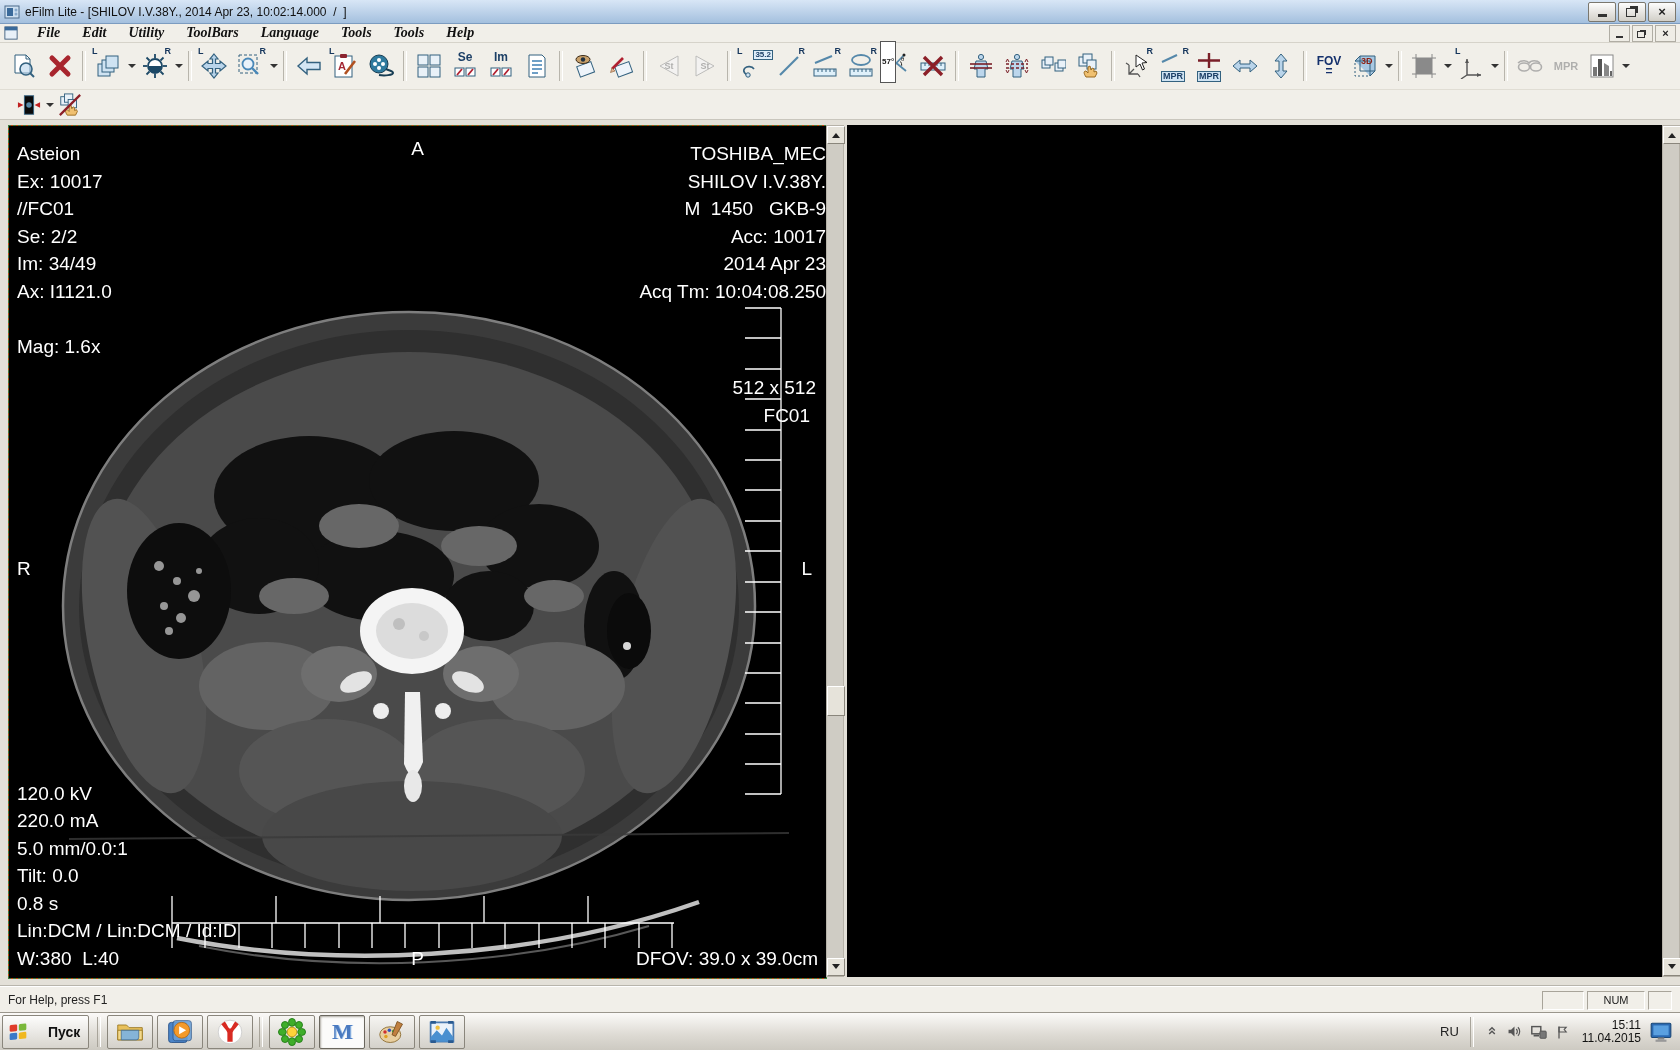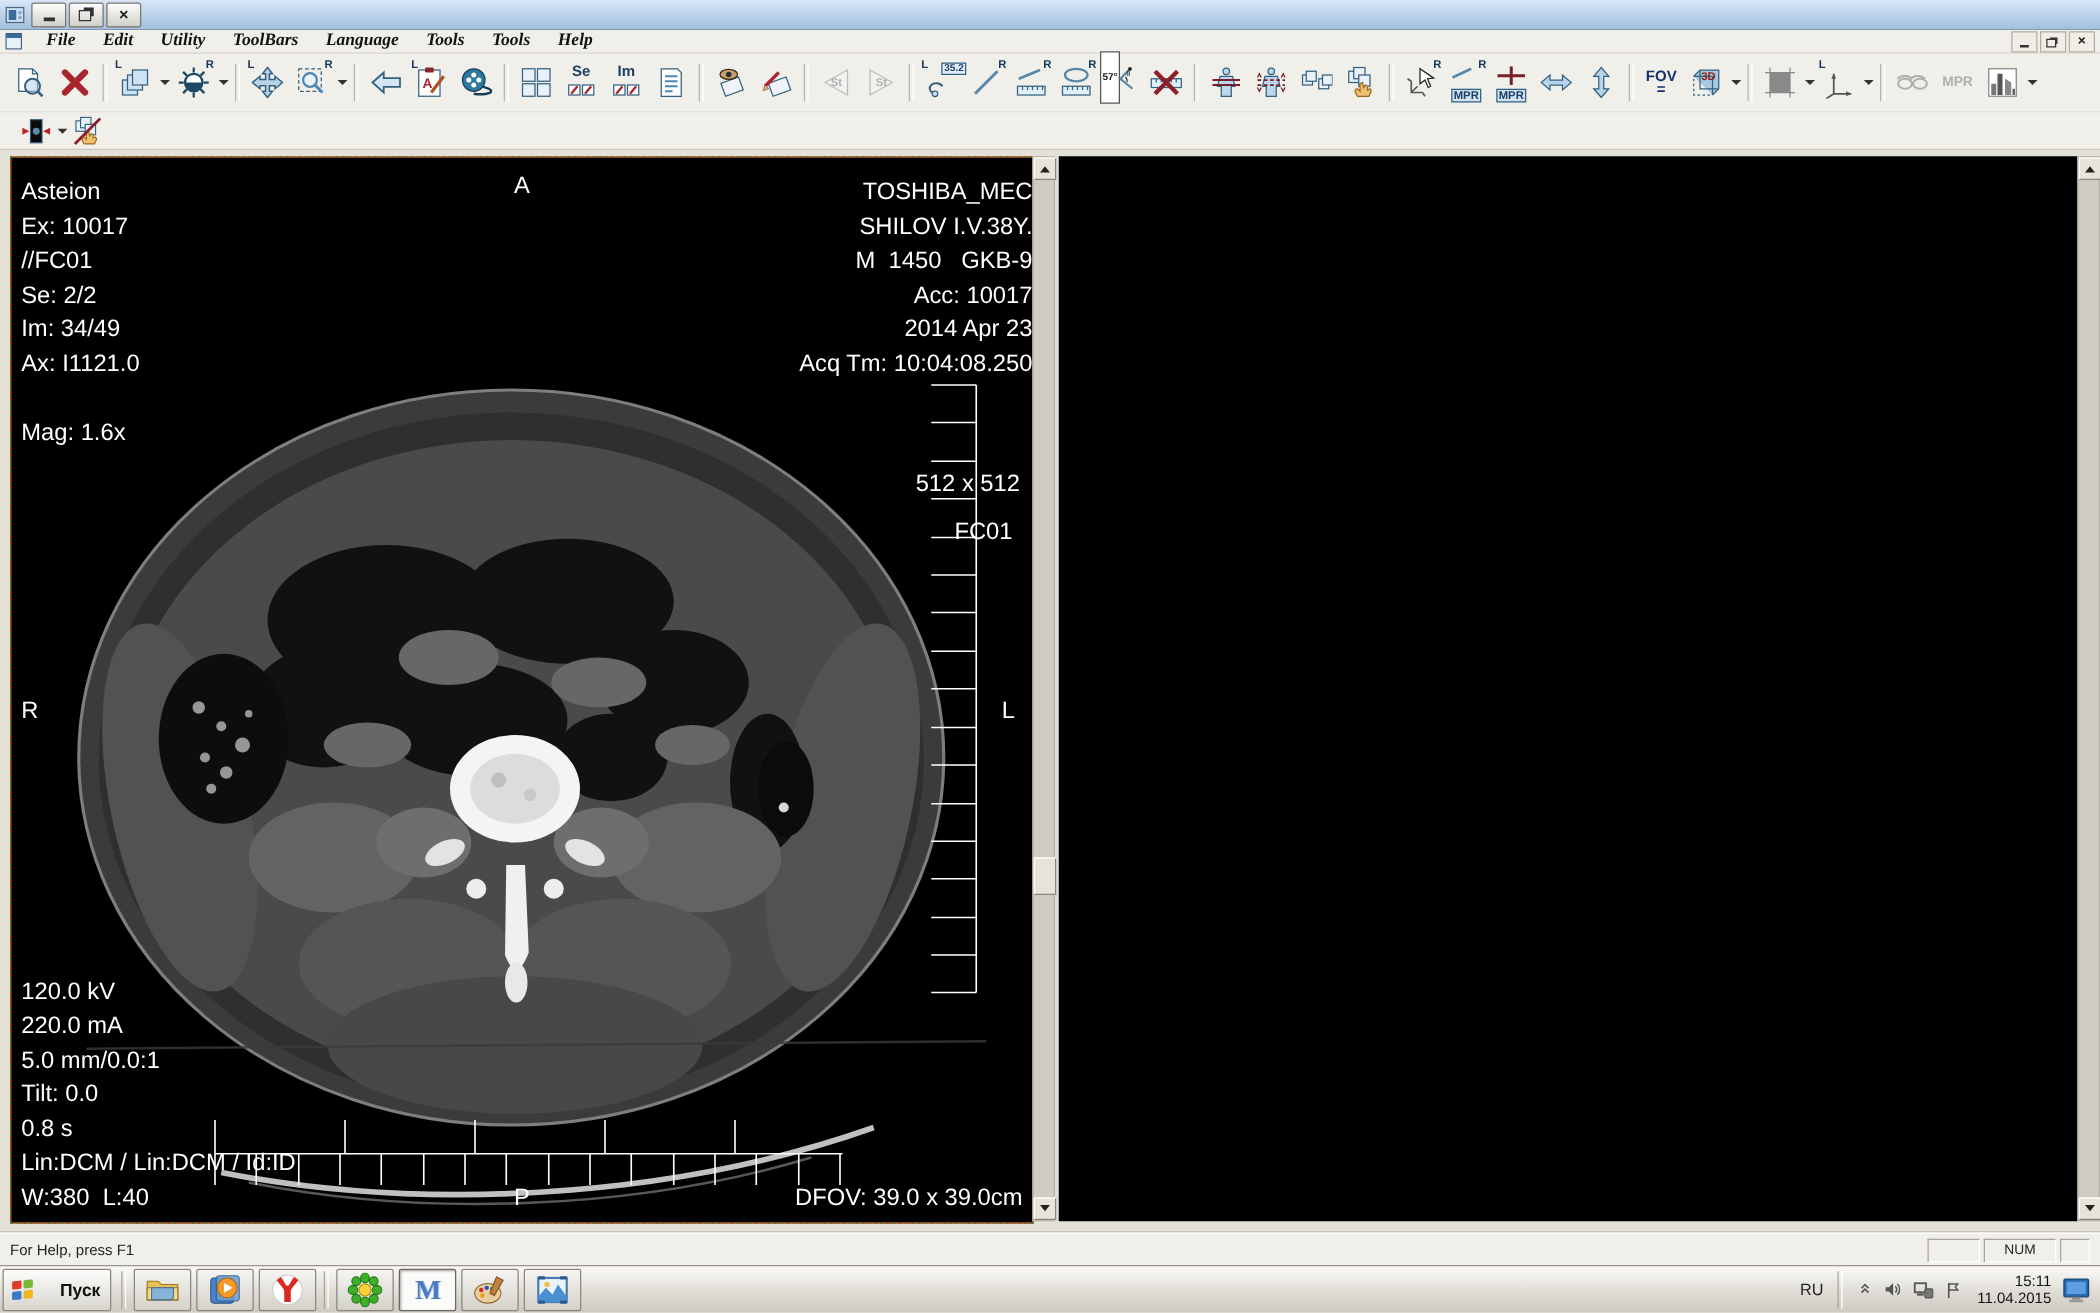--- a/index.html
+++ b/index.html
@@ -84,20 +84,21 @@
 
 <div class="titlebar">
   <span class="ticon">
     <svg viewBox="0 0 16 16">
         <rect x="1" y="2" width="14" height="12" fill="#cddff0" stroke="#4a6a8a"></rect>
         <rect x="3" y="4" width="6" height="8" fill="#3a6a9a"></rect>
         <circle cx="12" cy="6" r="1.5" fill="#88aacc"></circle>
         <circle cx="12" cy="10" r="1.5" fill="#88aacc"></circle>
       </svg>
   </span>
+  <span class="ttext">eFilm Lite - [SHILOV I.V.38Y., 2014 Apr 23, 10:02:14.000  /  ]</span>
   <span class="wbtns">
     <span class="wbtn">
         <span class="g-min"></span>
       </span>
     <span class="wbtn">
         <span class="g-rest"></span>
       </span>
     <span class="wbtn">
         <span class="g-close">×</span>
       </span>
@@ -578,21 +579,21 @@
         <path d="M736 182H772M736 212H772M736 243H772M736 273H772M736 304H772M736 334H772M736 364H772M736 395H772M736 425H772M736 456H772M736 486H772M736 517H772M736 547H772M736 577H772M736 608H772M736 638H772M736 668H772"></path>
         <path d="M163 797H665"></path>
         <path d="M163 797V822M196 797V822M230 797V822M263 797V822M296 797V822M330 797V822M363 797V822M396 797V822M430 797V822M463 797V822M496 797V822M530 797V822M563 797V822M596 797V822M630 797V822M663 797V822"></path>
         <path d="M163 770V797M267 770V797M371 770V797M475 770V797M579 770V797"></path>
       </g>
     </svg>
 
     <div class="ovl" id="ovl-top-left" style="left:8px;top:14px;"><div style="min-height: 27.5px;">Asteion</div><div style="min-height: 27.5px;">Ex: 10017</div><div style="min-height: 27.5px;">//FC01</div><div style="min-height: 27.5px;">Se: 2/2</div><div style="min-height: 27.5px;">Im: 34/49</div><div style="min-height: 27.5px;">Ax: I1121.0</div><div style="min-height: 27.5px;"></div><div style="min-height: 27.5px;">Mag: 1.6x</div></div>
     <div class="ovl ovl-rt" id="ovl-top-right" style="right:0;top:14px;"><div style="min-height: 27.5px;">TOSHIBA_MEC</div><div style="min-height: 27.5px;">SHILOV I.V.38Y.</div><div style="min-height: 27.5px;">M  1450   GKB-9</div><div style="min-height: 27.5px;">Acc: 10017</div><div style="min-height: 27.5px;">2014 Apr 23</div><div style="min-height: 27.5px;">Acq Tm: 10:04:08.250</div></div>
     <div class="ovl ovl-rt" style="right:10px;top:248px;">512 x 512</div>
-    <div class="ovl ovl-rt" style="right:16px;top:286px;">FC01</div>
+    <div class="ovl ovl-rt" style="right:16px;top:276px;">FC01</div>
     <div class="ovl" id="ovl-bottom-left" style="left:8px;bottom:6px;"><div style="min-height: 27.5px;">120.0 kV</div><div style="min-height: 27.5px;">220.0 mA</div><div style="min-height: 27.5px;">5.0 mm/0.0:1</div><div style="min-height: 27.5px;">Tilt: 0.0</div><div style="min-height: 27.5px;">0.8 s</div><div style="min-height: 27.5px;">Lin:DCM / Lin:DCM / Id:ID</div><div style="min-height: 27.5px;">W:380  L:40</div></div>
     <div class="ovl ovl-rt" style="right:8px;bottom:6px;">DFOV: 39.0 x 39.0cm</div>
     <div class="orient" style="left:50%;top:12px;transform:translateX(-50%);">A</div>
     <div class="orient" style="left:8px;top:432px;">R</div>
     <div class="orient" style="right:14px;top:432px;">L</div>
     <div class="orient" style="left:50%;bottom:8px;transform:translateX(-50%);">P</div>
   </div>
 
   <div class="sb sb-l">
     <span class="arr up">

